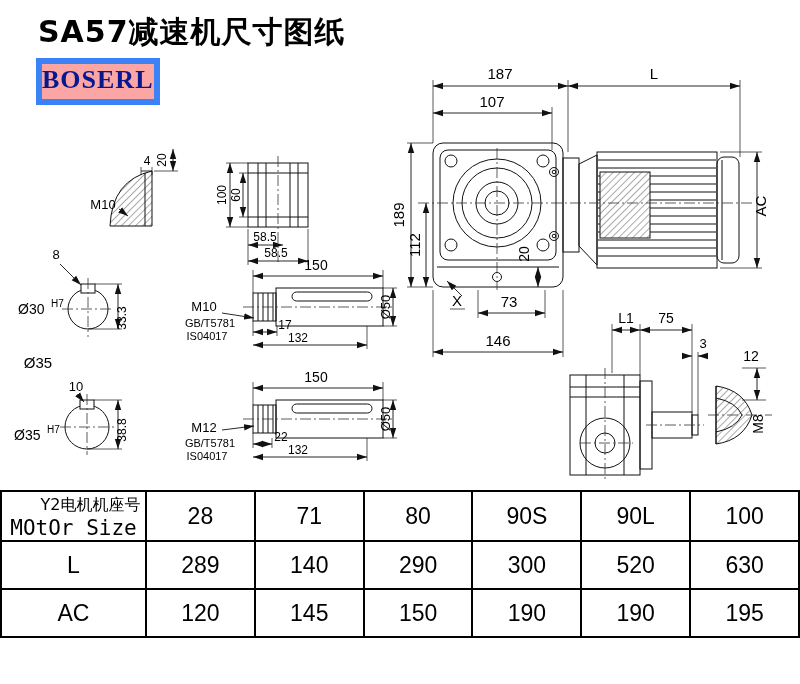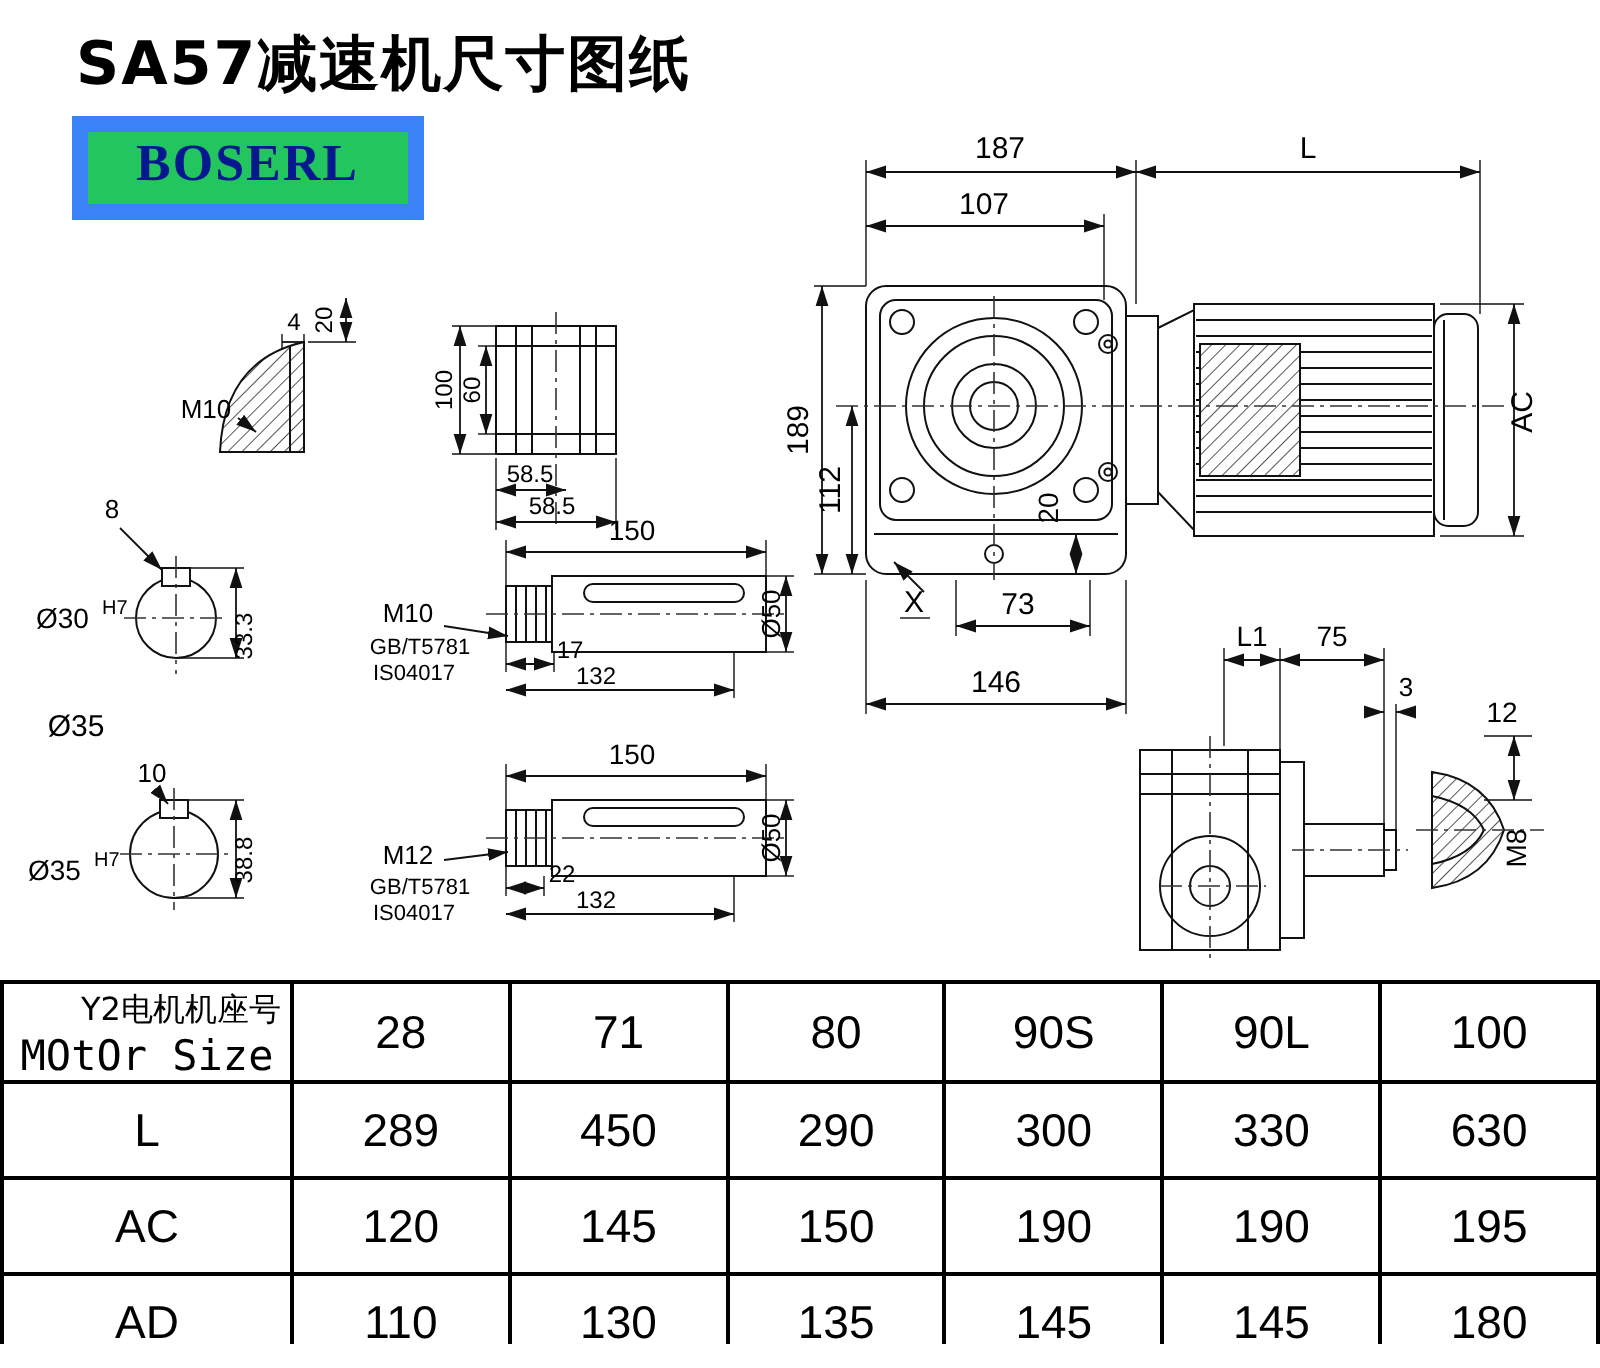--- a/index.html
+++ b/index.html
@@ -2,22 +2,22 @@
 <html><head>
 <meta charset="utf-8">
 <style>
   * { margin:0; padding:0; box-sizing:border-box; }
   html,body { background:#fff; }
   body { width:800px; height:684px; font-family:"Liberation Sans", sans-serif; }
   .page { position:relative; width:800px; height:672px; background:#fff; overflow:hidden; }
 
   .title { position:absolute; left:38px; top:12px; font-size:30px; font-weight:bold; color:#000;
            font-family:"DejaVu Sans","Liberation Sans",sans-serif; letter-spacing:1px; }
-  .brand { position:absolute; left:36px; top:58px; border:8px solid #3b82f6; background:#22c55e;
-           padding:0 24px; line-height:32px; }
+  .brand { position:absolute; left:36px; top:58px; border:6px solid #3b82f6; background:#fca5a5;
+           padding:0 0; line-height:32px; }
   .brand span { font-family:"Liberation Serif", serif; font-weight:bold; font-size:26px;
                 color:#06188f; letter-spacing:1px; }
 
   svg.drawing { position:absolute; left:0; top:0; }
   .ln   { stroke:#111; stroke-width:1; fill:none; }
   .cl   { stroke:#333; stroke-width:0.8; stroke-dasharray:11 3 2 3; fill:none; }
   .dim  { stroke:#111; stroke-width:0.9; fill:none; }
   .ext  { stroke:#111; stroke-width:0.7; fill:none; }
   text  { fill:#000; font-family:"Liberation Sans", sans-serif; }
   .t15 { font-size:15px; } .t14 { font-size:14px; } .t13 { font-size:13px; }
@@ -327,39 +327,30 @@
         <td>28</td>
         <td>71</td>
         <td>80</td>
         <td>90S</td>
         <td>90L</td>
         <td>100</td>
       </tr>
       <tr>
         <th>L</th>
         <td>289</td>
-        <td>450</td>
+        <td>140</td>
         <td>290</td>
         <td>300</td>
-        <td>330</td>
+        <td>520</td>
         <td>630</td>
       </tr>
       <tr>
         <th>AC</th>
         <td>120</td>
         <td>145</td>
         <td>150</td>
         <td>190</td>
         <td>190</td>
         <td>195</td>
       </tr>
-      <tr>
-        <th>AD</th>
-        <td>110</td>
-        <td>130</td>
-        <td>135</td>
-        <td>145</td>
-        <td>145</td>
-        <td>180</td>
-      </tr>
     </tbody>
   </table>
 </div>
 
 </body></html>

